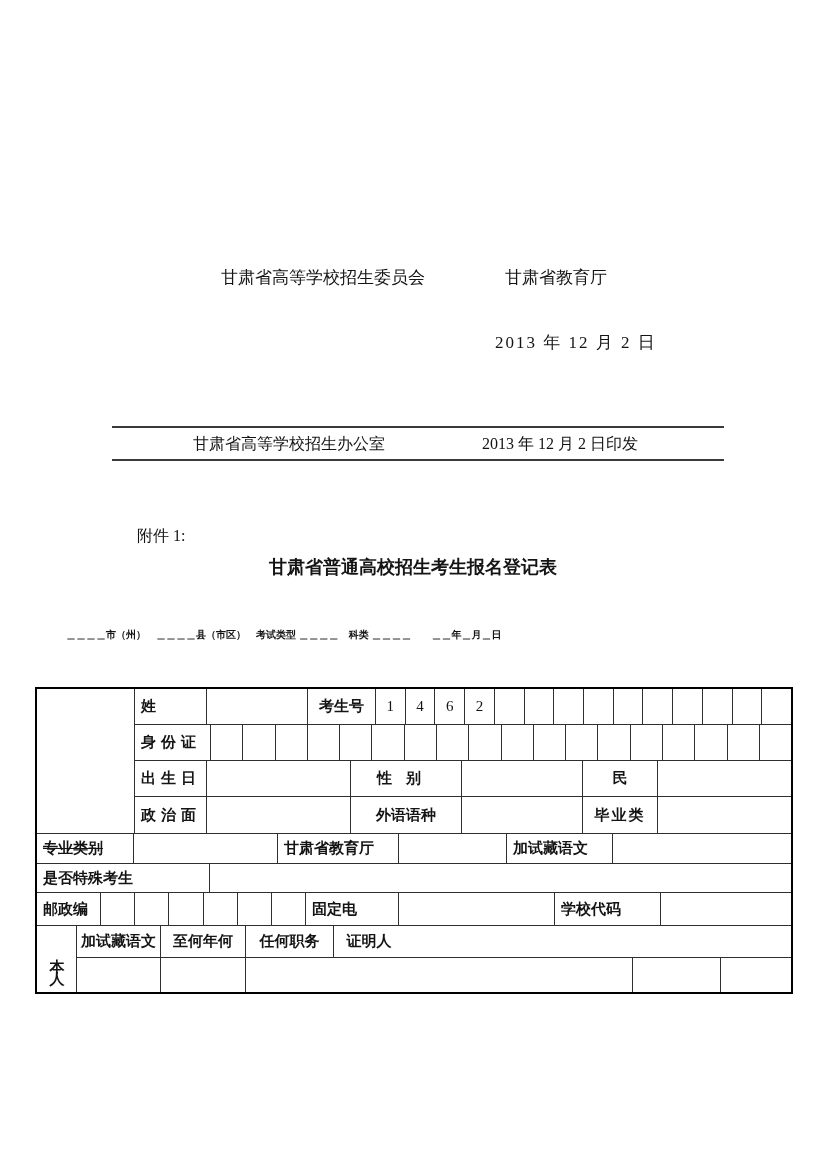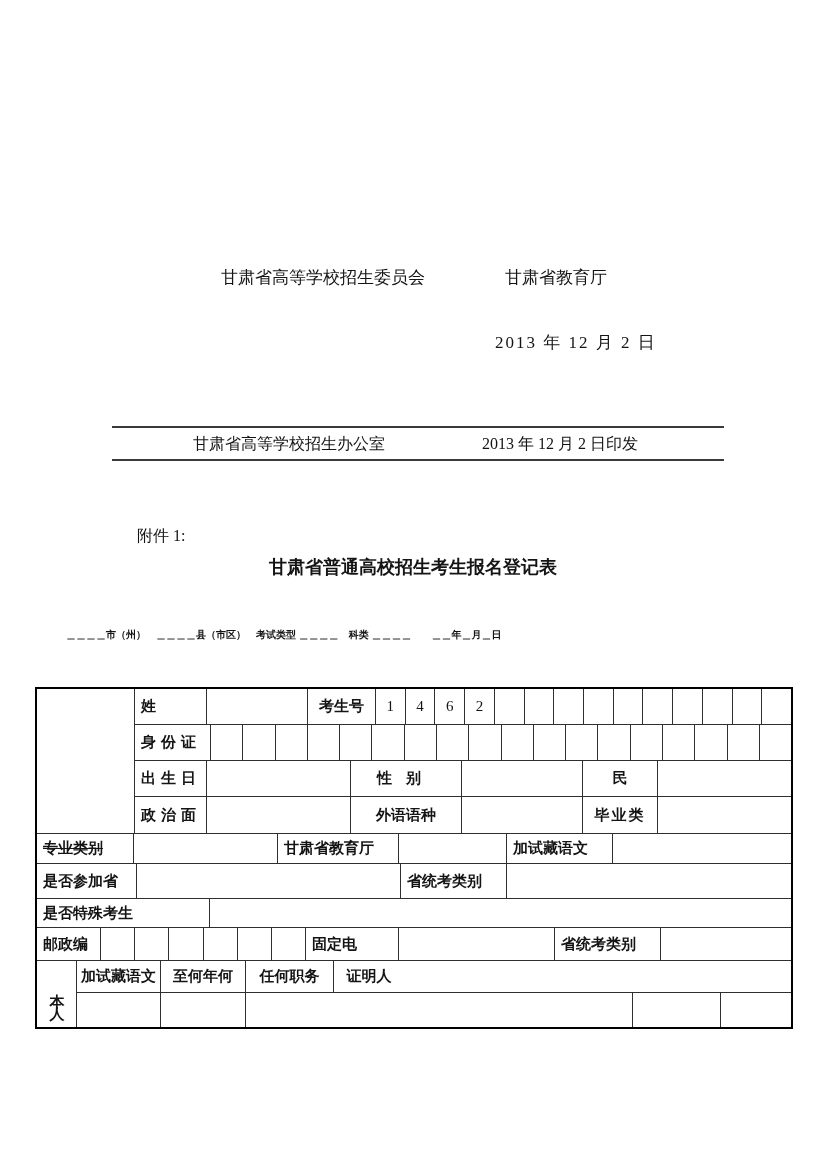--- a/index.html
+++ b/index.html
@@ -140,46 +140,40 @@
 
   <div class="row" style="height:30px">
     <div class="c strike" style="width:97px">专业类别</div>
     <div class="c" style="width:144px"></div>
     <div class="c" style="width:121px">甘肃省教育厅</div>
     <div class="c" style="width:108px"></div>
     <div class="c" style="width:106px">加试藏语文</div>
     <div class="c f"></div>
   </div>
 
-  <div class="row" style="height:35px">
-    <div class="c" style="width:100px">是否参加省</div>
-    <div class="c" style="width:264px"></div>
-    <div class="c" style="width:106px">省统考类别</div>
-    <div class="c f"></div>
-  </div>
 
 
   <div class="row" style="height:29px">
     <div class="c" style="width:173px">是否特殊考生</div>
     <div class="c f"></div>
   </div>
 
   <div class="row" style="height:33px">
     <div class="c" style="width:64px">邮政编</div>
     <div class="dgrp" style="flex:0 0 205px">
       <div class="d"></div>
       <div class="d"></div>
       <div class="d"></div>
       <div class="d"></div>
       <div class="d"></div>
       <div class="d" style="border-right:1px solid #2f2f2f"></div>
     </div>
     <div class="c" style="width:93px">固定电</div>
     <div class="c" style="width:156px"></div>
-    <div class="c" style="width:106px">省统考类别</div>
+    <div class="c" style="width:106px">学校代码</div>
     <div class="c f"></div>
   </div>
 
   <div class="sect2">
     <div class="person">
       <span>本人</span>
     </div>
     <div class="rcol">
       <div class="row" style="height:32px">
         <div class="c ctr" style="width:84px">加试藏语文</div>

